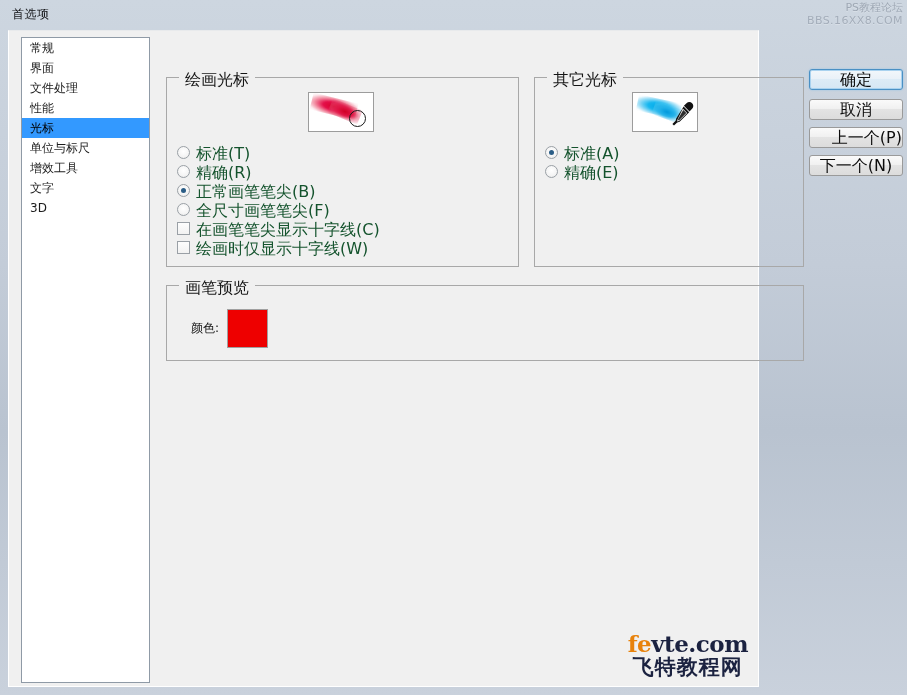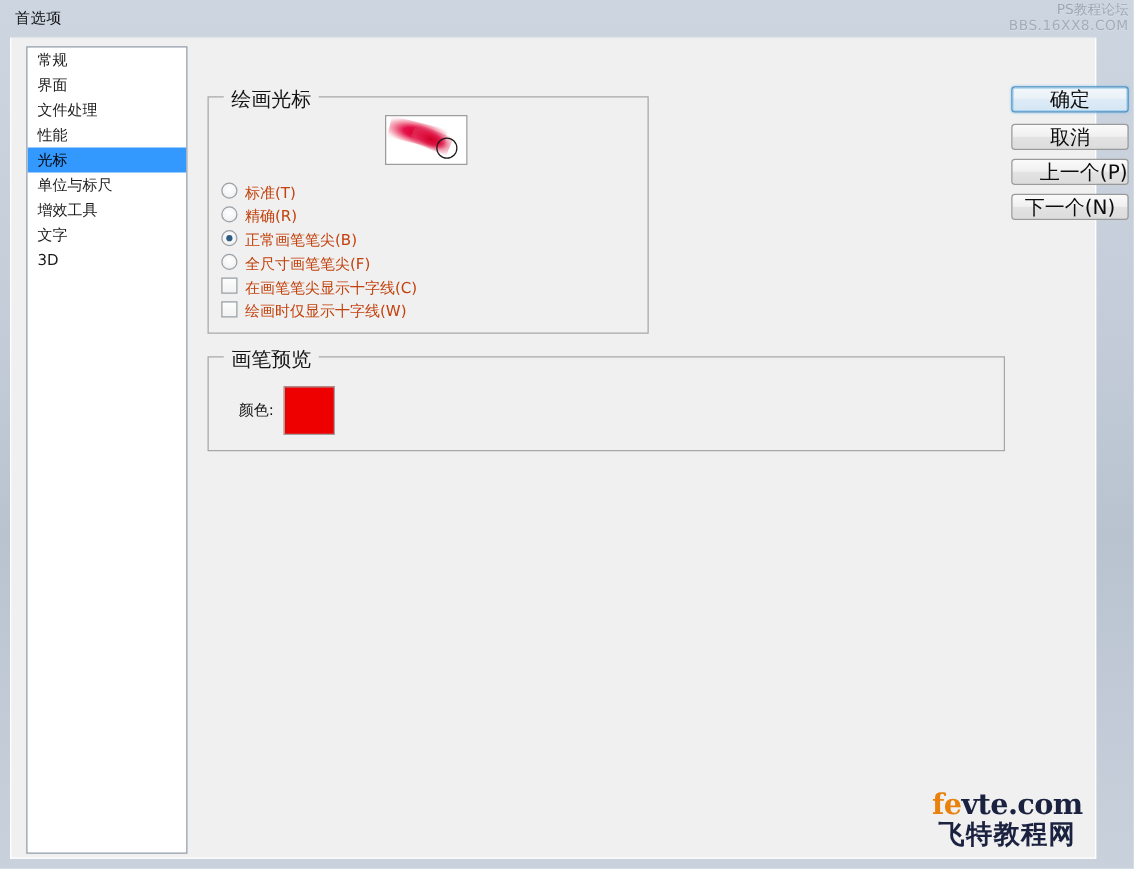--- a/index.html
+++ b/index.html
@@ -62,21 +62,21 @@
     color: #6b7686;
     letter-spacing: 0.4px;
     text-shadow: 0 1px 0 rgba(255,255,255,.55);
   }
 
   
   #client {
     position: absolute;
     left: 8px;
     top: 30px;
-    width: 869px;
+    width: 751px;
     height: 657px;
     background: #f0f0f0;
     border: 1px solid #ffffff;
     border-top: 1px solid #e8eaec;
     box-sizing: border-box;
   }
 
   
   #category-list {
     position: absolute;
@@ -200,22 +200,22 @@
     width: 26px;
     height: 26px;
   }
 
   
   .opt {
     position: absolute;
     height: 18px;
     line-height: 18px;
     white-space: nowrap;
-    font-size: 12px;
-    color: #c2410c;
+    font-size: 16px;
+    color: #14532d;
   }
   .opt .mark {
     display: inline-block;
     vertical-align: middle;
     margin-right: 6px;
     position: relative;
     top: -1px;
   }
   .radio {
     width: 13px; height: 13px;
@@ -351,20 +351,37 @@
       <div id="painting-options">
           <div class="opt" style="left: 10px; top: 66px;"><span class="mark radio"></span><span class="opt-label">标准(T)</span></div>
           <div class="opt" style="left: 10px; top: 85px;"><span class="mark radio"></span><span class="opt-label">精确(R)</span></div>
           <div class="opt" style="left: 10px; top: 104px;"><span class="mark radio on"></span><span class="opt-label">正常画笔笔尖(B)</span></div>
           <div class="opt" style="left: 10px; top: 123px;"><span class="mark radio"></span><span class="opt-label">全尺寸画笔笔尖(F)</span></div>
           <div class="opt" style="left: 10px; top: 142px;"><span class="mark checkbox"></span><span class="opt-label">在画笔笔尖显示十字线(C)</span></div>
           <div class="opt" style="left: 10px; top: 161px;"><span class="mark checkbox"></span><span class="opt-label">绘画时仅显示十字线(W)</span></div>
         </div>
     </div>
 
+    <div class="groupbox" id="gb-other">
+      <div class="gb-title">其它光标</div>
+      <div class="thumb" id="thumb-other">
+        <div class="stroke stroke-cyan"></div>
+        <div class="stroke stroke-cyan2"></div>
+        <svg class="eyedropper" viewBox="0 0 26 26">
+          <path d="M17.5 2.2c1.6-1.6 4.1-1.6 5.6 0 1.6 1.6 1.6 4.1 0 5.6l-2.6 2.6-5.6-5.6 2.6-2.6z" fill="#111111"></path>
+          <path d="M14.6 5.6l5.6 5.6-9.6 9.6-2.4 0.6-3.2 3.2-1.6-1.6 3.2-3.2 0.6-2.4 7.4-11.8z" fill="#111111"></path>
+          <path d="M13.8 7.6l4.4 4.4-8.1 8.1-2.1 0.5 0.5-2.1 5.3-10.9z" fill="#ffffff" opacity="0.88"></path>
+          <path d="M14.3 8.9l3.0 3.0-7.0 7.0-1.4 0.35 0.35-1.4 5.05-8.95z" fill="#2d2d2d"></path>
+        </svg>
+      </div>
+      <div id="other-options">
+          <div class="opt" style="left: 10px; top: 66px;"><span class="mark radio on"></span><span class="opt-label">标准(A)</span></div>
+          <div class="opt" style="left: 10px; top: 85px;"><span class="mark radio"></span><span class="opt-label">精确(E)</span></div>
+        </div>
+    </div>
 
     <div class="groupbox" id="gb-preview">
       <div class="gb-title">画笔预览</div>
       <div id="color-label">颜色:</div>
       <div id="color-swatch" style="background: rgb(238, 0, 0);"></div>
     </div>
 
     <div class="dlg-btn focused" id="btn-ok">确定</div>
     <div class="dlg-btn" id="btn-cancel">取消</div>
     <div class="dlg-btn" id="btn-prev">上一个(P)</div>

